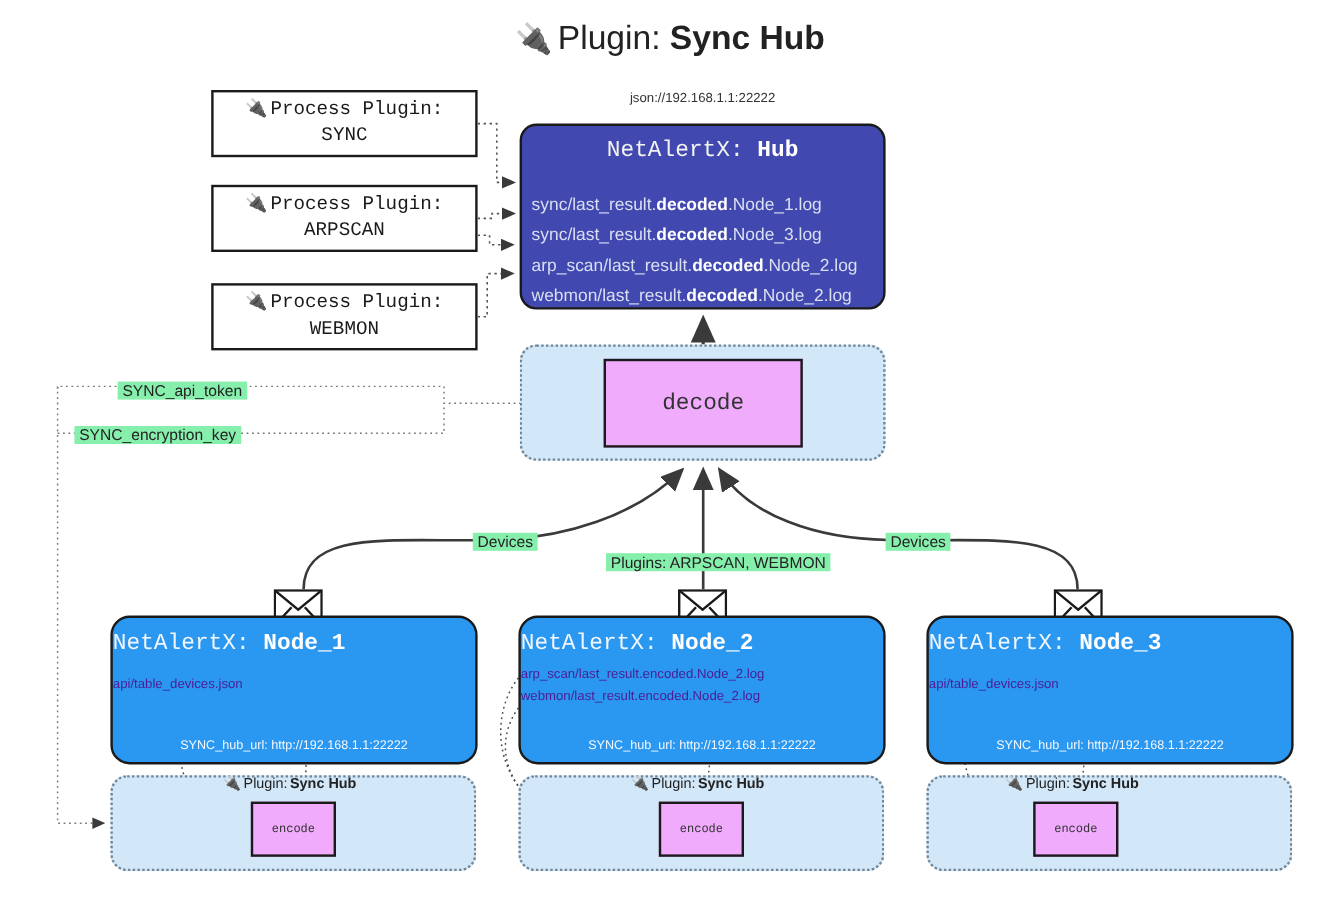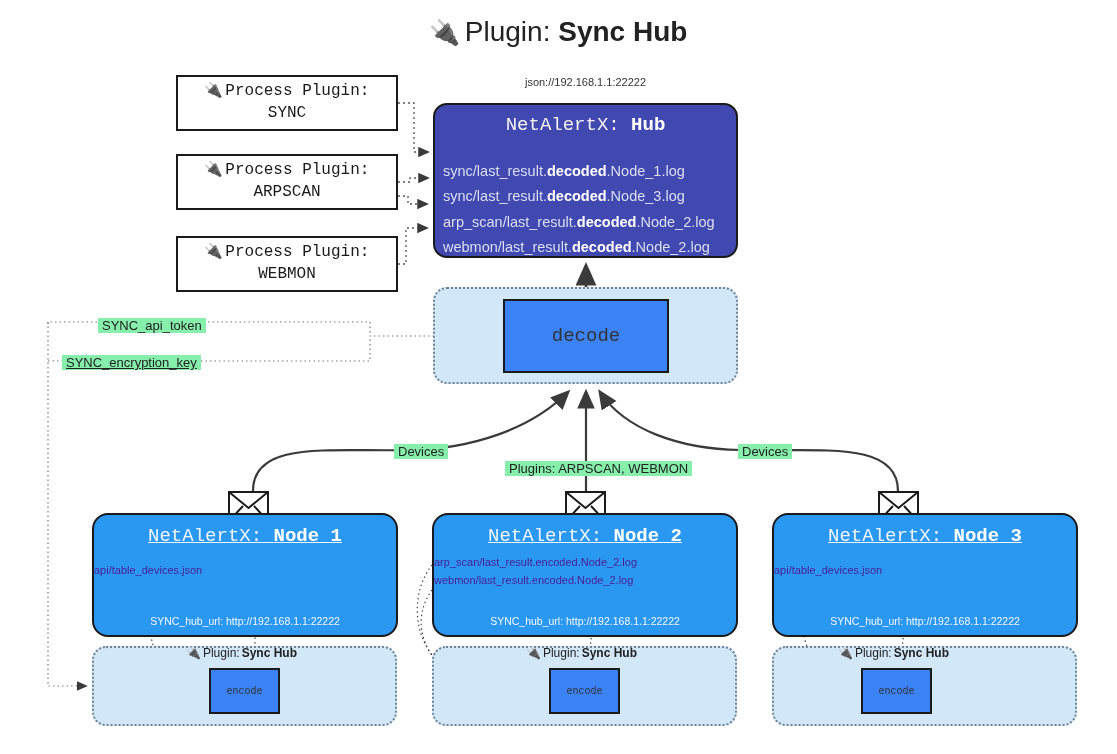--- a/index.html
+++ b/index.html
@@ -101,21 +101,21 @@
     border: 2px dotted #6f8494;
     border-radius: 14px;
   }
   #decode-container { left: 433px; top: 287px; width: 305px; height: 97px; }
   #enc-container-1  { left: 92px;  top: 646px; width: 305px; height: 80px; }
   #enc-container-2  { left: 432px; top: 646px; width: 305px; height: 80px; }
   #enc-container-3  { left: 772px; top: 646px; width: 305px; height: 80px; }
 
   .white-box {
     position: absolute;
-    background: #3b82f6;
+    background: #f0abfc;
     border: 2px solid #1a1a1a;
     display: flex;
     align-items: center;
     justify-content: center;
     font-family: "Liberation Mono", monospace;
     color: #333333;
   }
   #decode-box { left: 503px; top: 299px; width: 166px; height: 74px; font-size: 19px; }
   .encode-box { width: 71px; height: 46px; font-size: 10px; top: 668px; text-align: center; }
   #encode-box-1 { left: 209px; }
@@ -140,26 +140,25 @@
   
   .node-box {
     position: absolute;
     background: #2a97f0;
     border: 2px solid #1a1a1a;
     border-radius: 16px;
     color: #ffffff;
     padding-top: 10px;
   }
   .node-box .node-title {
-    text-align: center;
+    text-align: left;
     font-family: "Liberation Mono", monospace;
     font-size: 19px;
     color: #f0f6ff;
     white-space: nowrap;
-    text-decoration: underline;
   }
   .node-box .node-title .strong { font-weight: bold; color: #ffffff; }
   .node-box .node-line {
     font-size: 11px;
     color: #4c1d95;
     line-height: 1.65;
     white-space: nowrap;
   }
   .node-box .node-foot {
     position: absolute;
@@ -189,21 +188,21 @@
   
   .edge-label {
     position: absolute;
     font-size: 13px;
     color: #222222;
     background: #86efac;
     padding: 0 4px;
     white-space: nowrap;
   }
   #label-sync-api   { left: 98px;  top: 318px; }
-  #label-sync-enc   { left: 62px;  top: 355px; text-decoration: underline; }
+  #label-sync-enc   { left: 62px;  top: 355px; }
   #label-devices-l  { left: 394px; top: 444px; }
   #label-devices-r  { left: 738px; top: 444px; }
   #label-plugins    { left: 505px; top: 461px; }
 </style>
 </head>
 <body>
 
 <div id="canvas">
 
   <svg id="edges" viewBox="0 0 1117 754">

